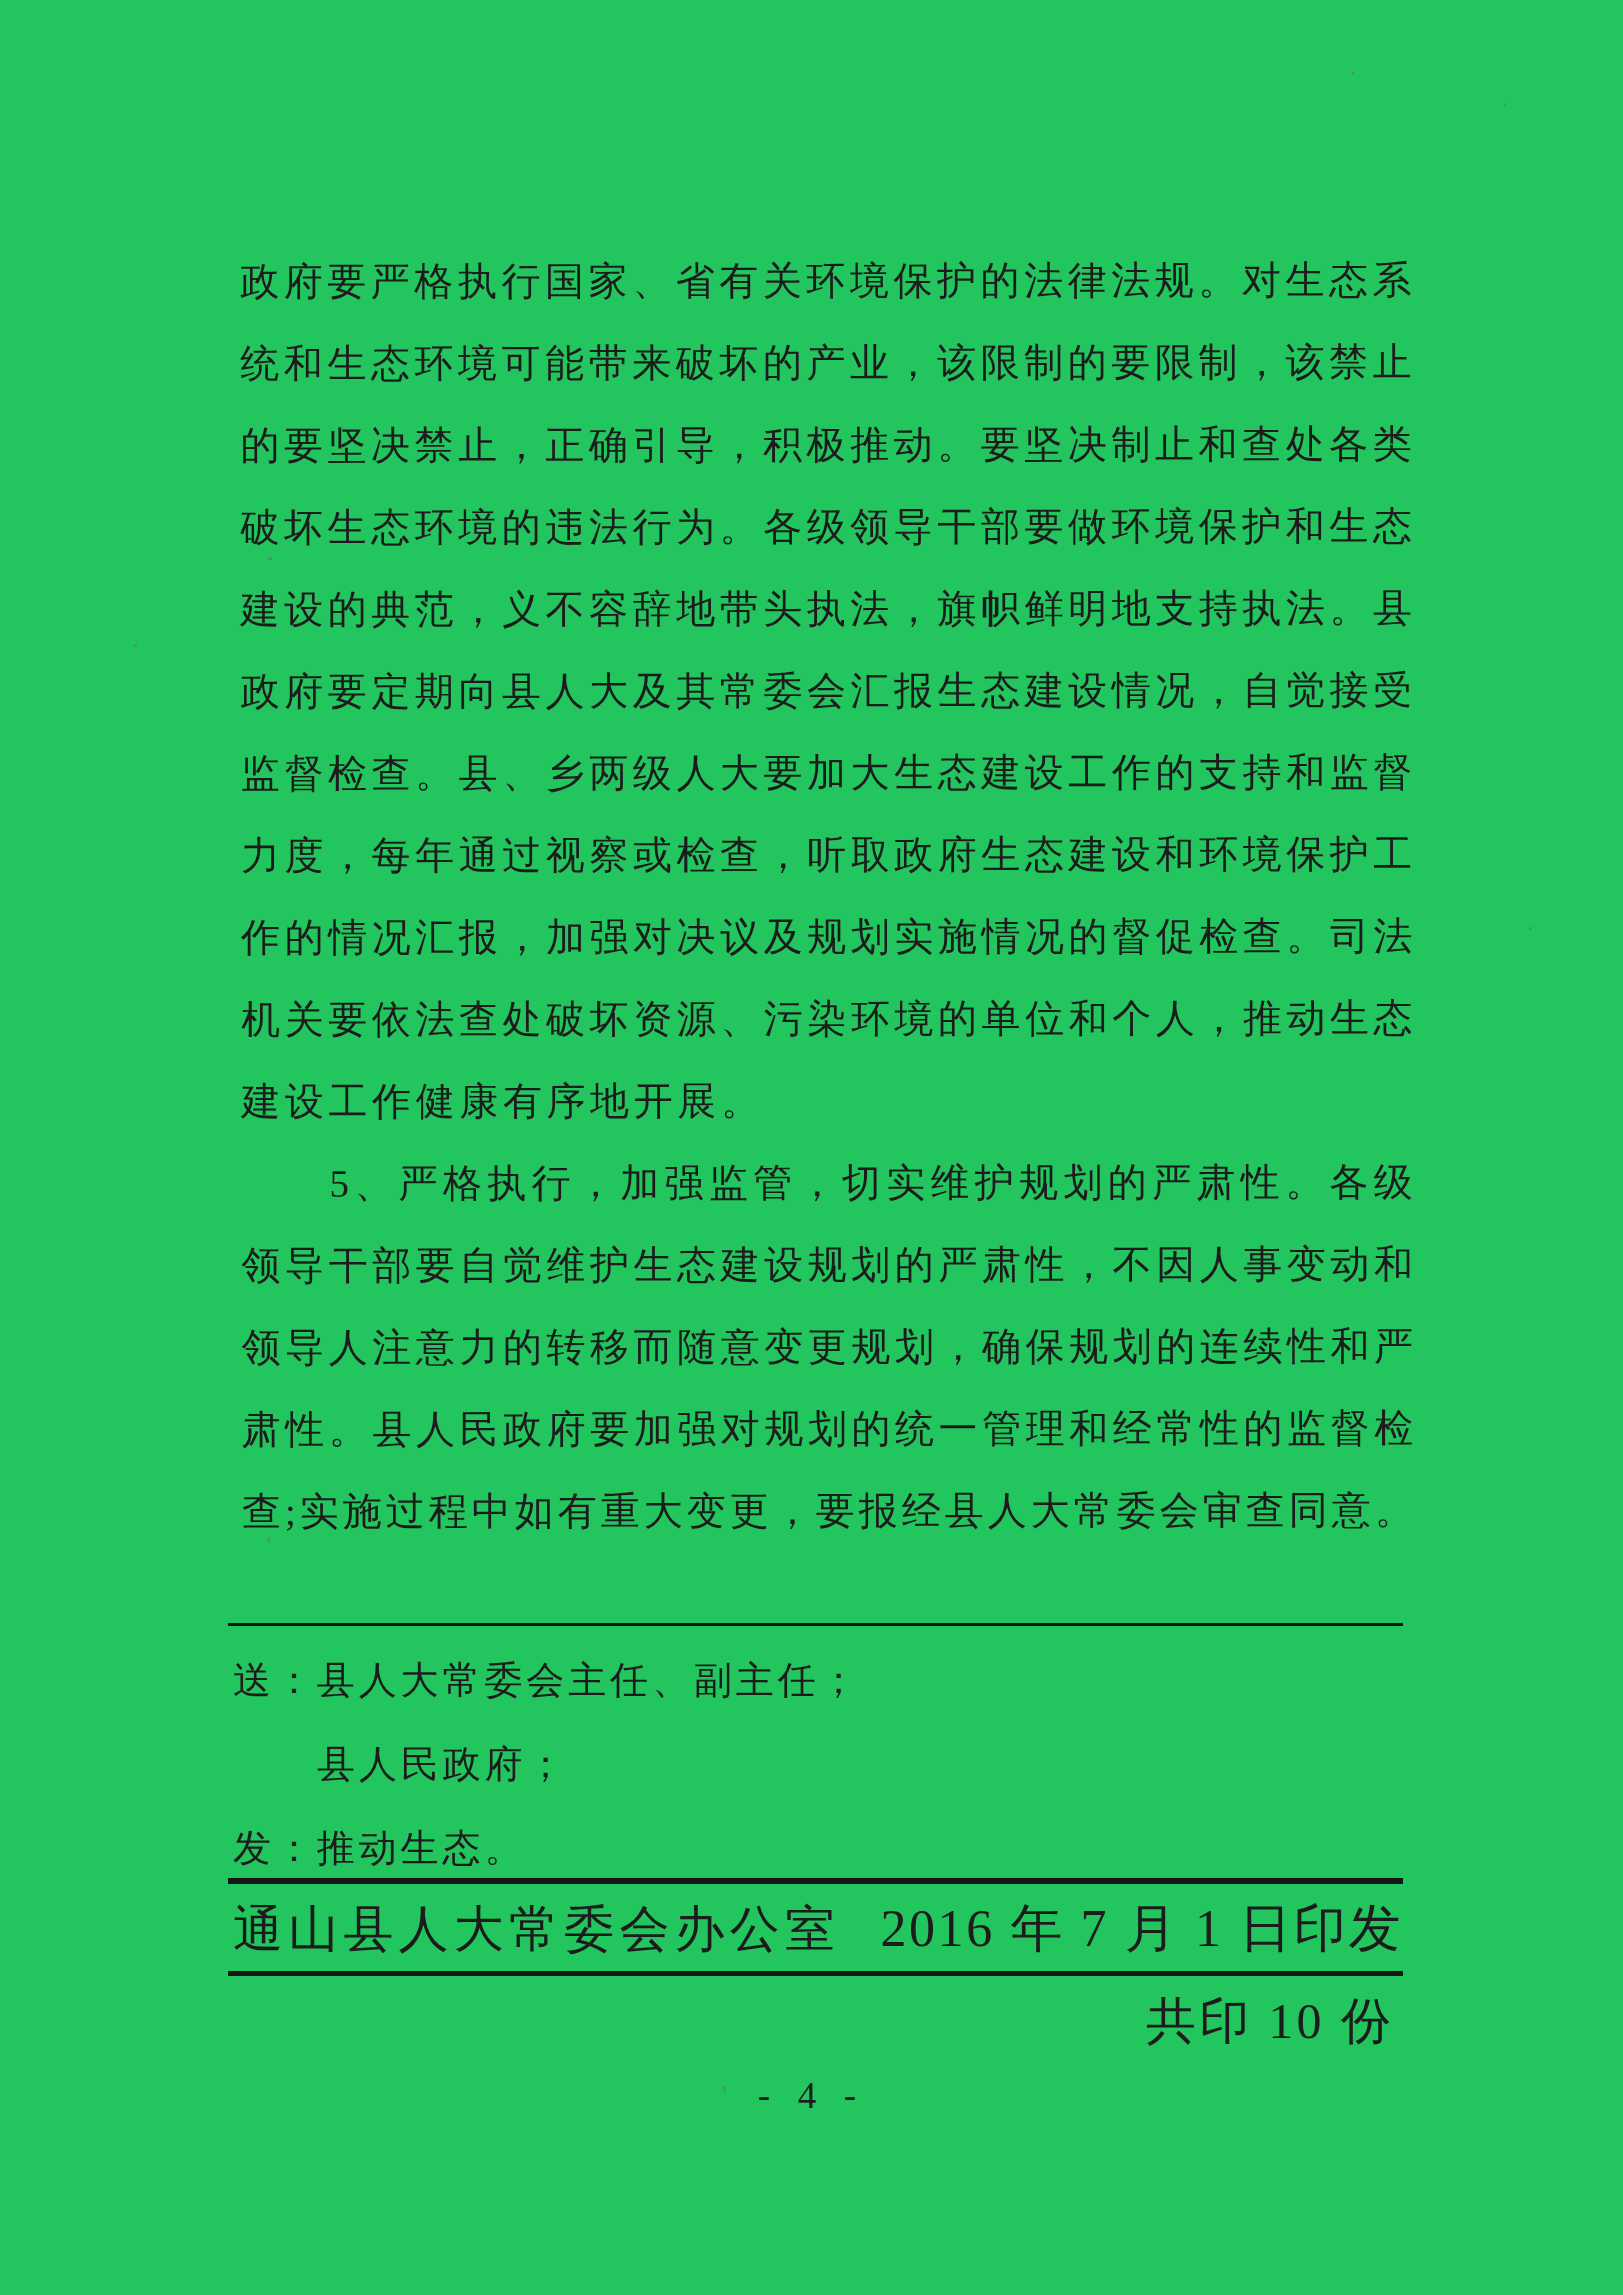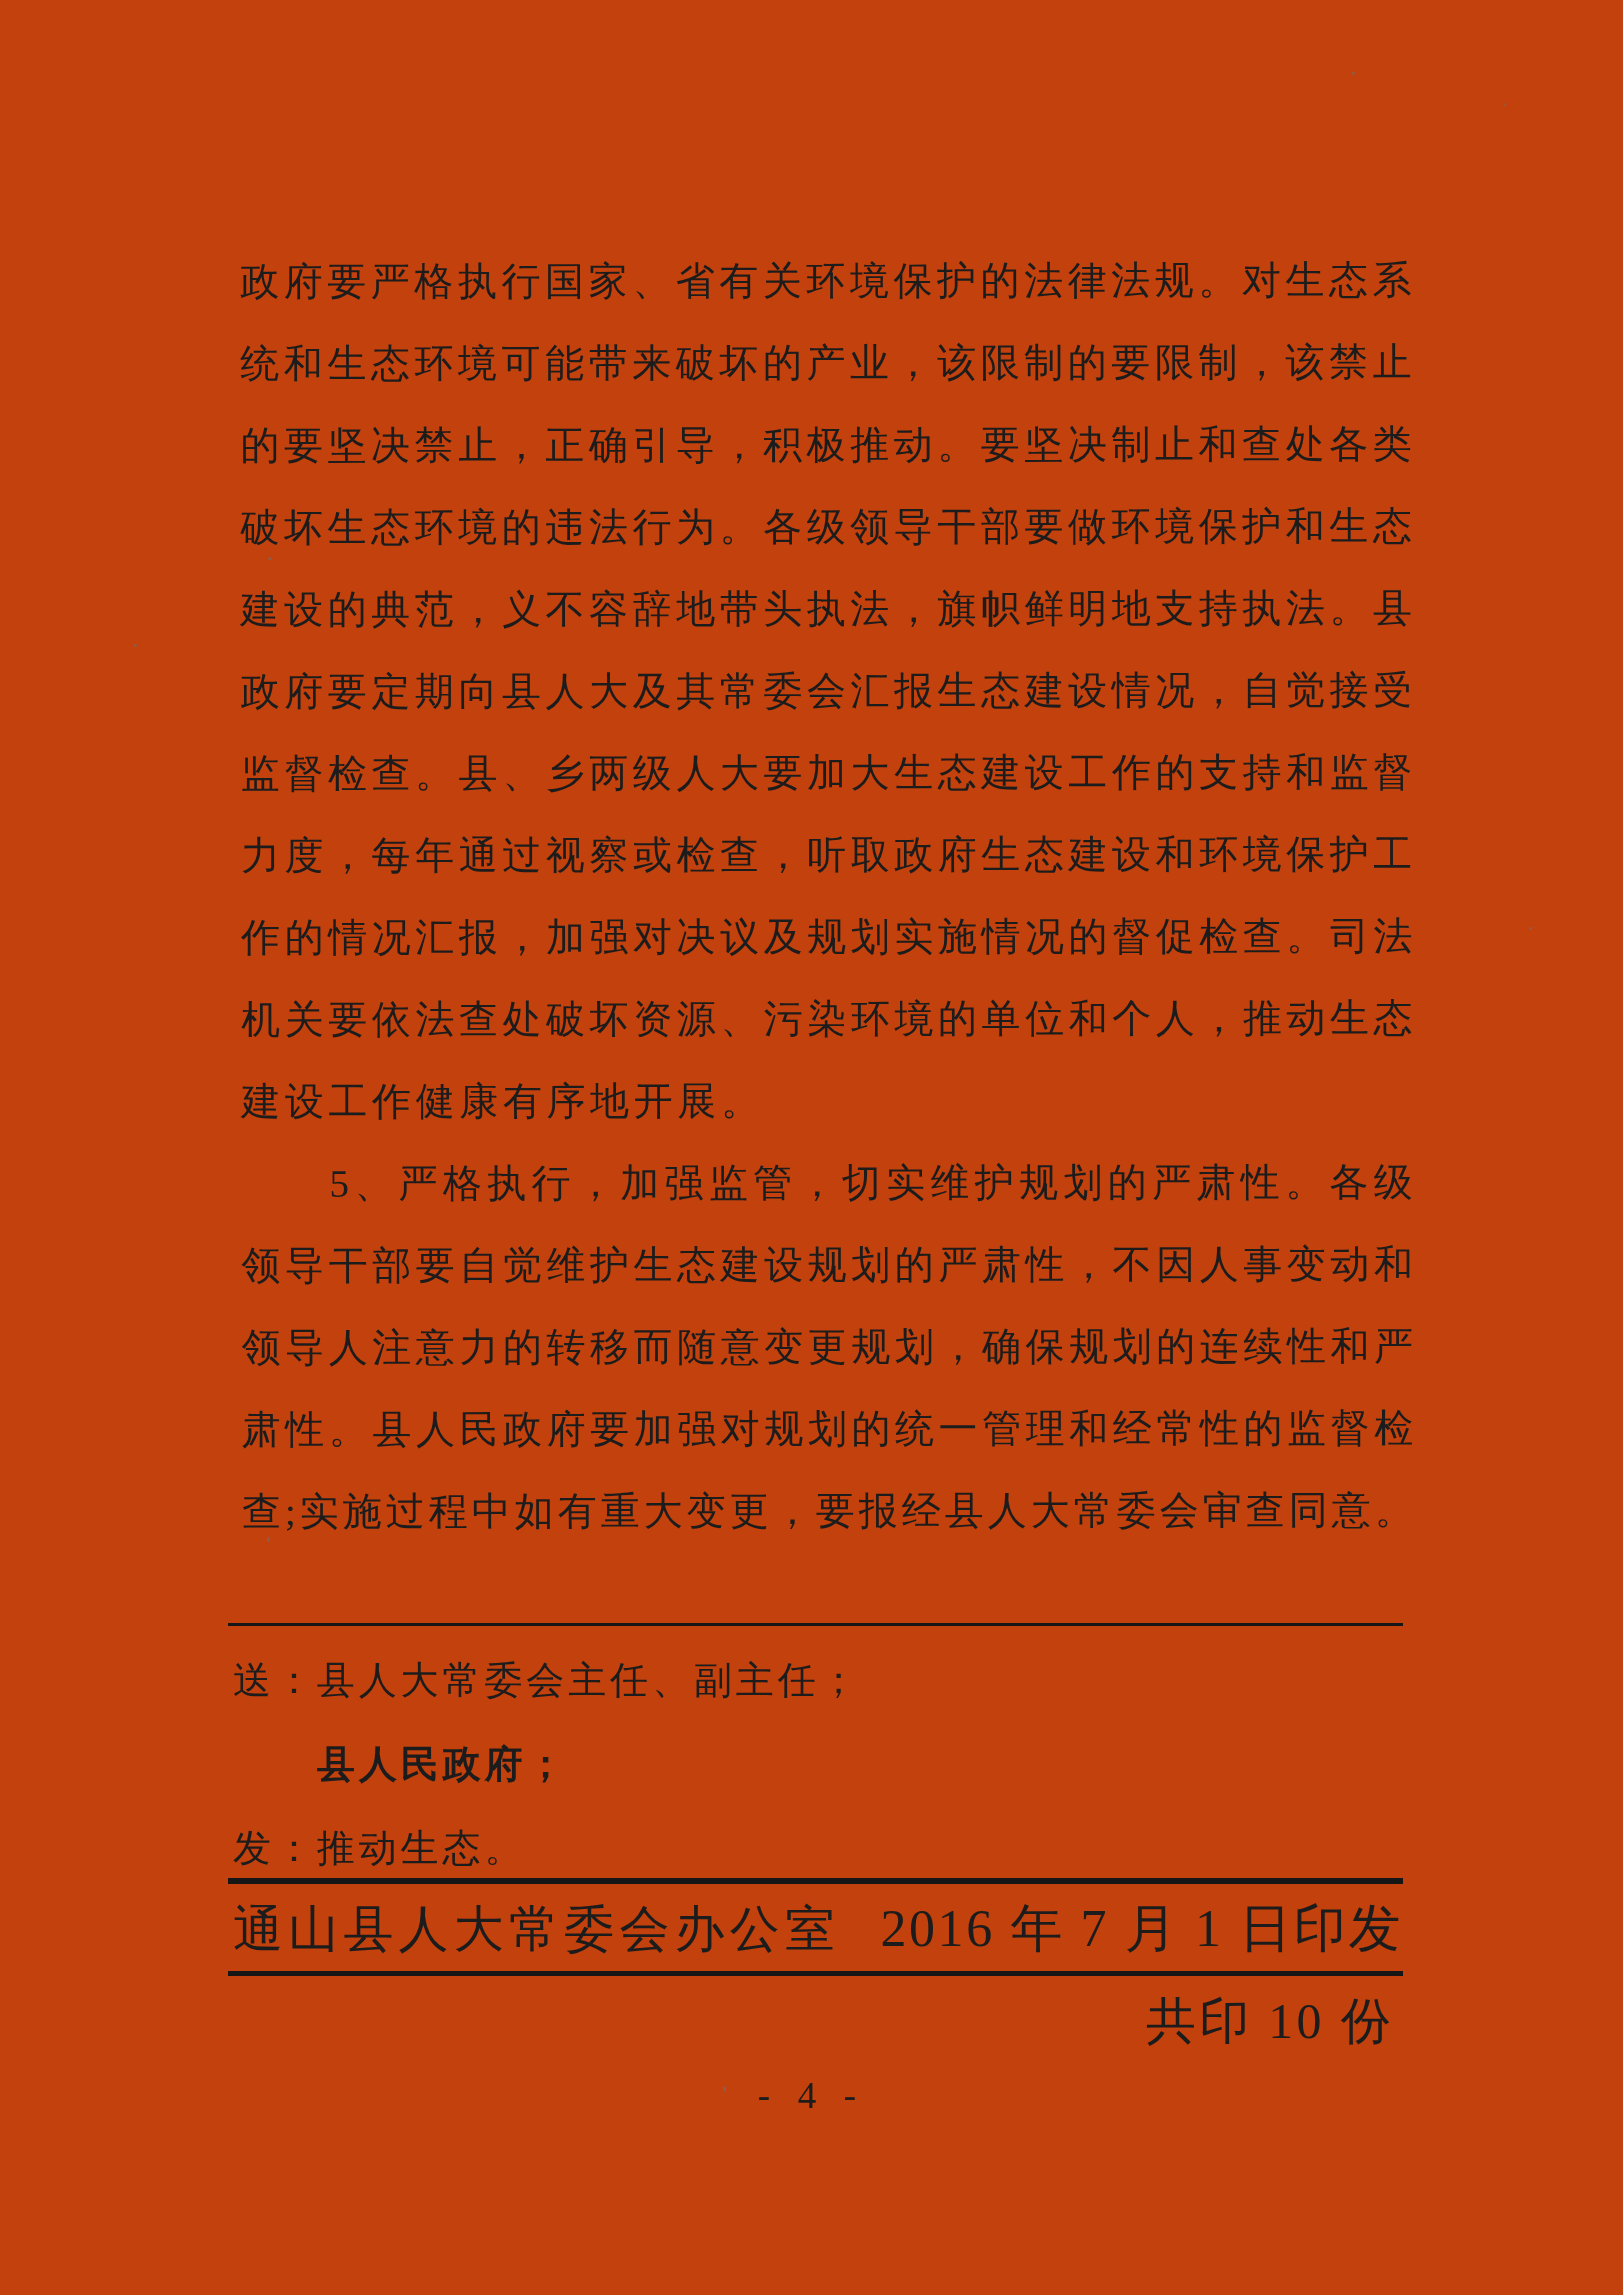--- a/index.html
+++ b/index.html
@@ -4,21 +4,21 @@
 <style>
   html, body {
     margin: 0;
     padding: 0;
     background: #e8e8e8;
   }
   .page {
     position: relative;
     width: 1623px;
     height: 2295px;
-    background: #c2410c;
+    background: #22c55e;
     overflow: hidden;
     font-family: "Liberation Serif", serif;
     color: #1c1c1c;
   }
   
   .body-text {
     position: absolute;
     left: 241px;
     top: 240px;
     width: 1174px;
@@ -55,21 +55,21 @@
 
   .cc-line {
     position: absolute;
     font-size: 38px;
     letter-spacing: 3.9px;
     line-height: 47px;
     white-space: nowrap;
     margin-top: 12px;
   }
   .cc-send   { left: 233px; top: 1645px; }
-  .cc-send2  { left: 317px; top: 1729px; font-weight: bold; }
+  .cc-send2  { left: 317px; top: 1729px; }
   .cc-issue  { left: 233px; top: 1813px; }
 
   .imprint-office {
     position: absolute;
     left: 233px; top: 1906px;
     font-size: 50px;
     letter-spacing: 5.2px;
     line-height: 46px;
     white-space: nowrap;
   }

